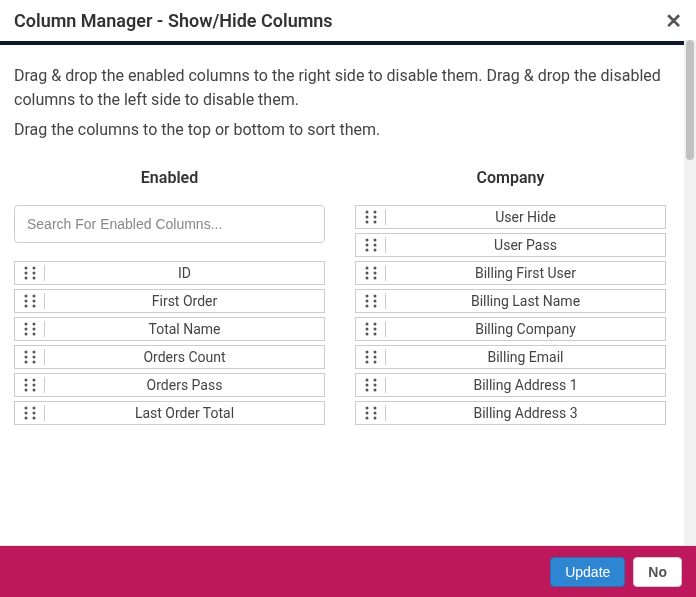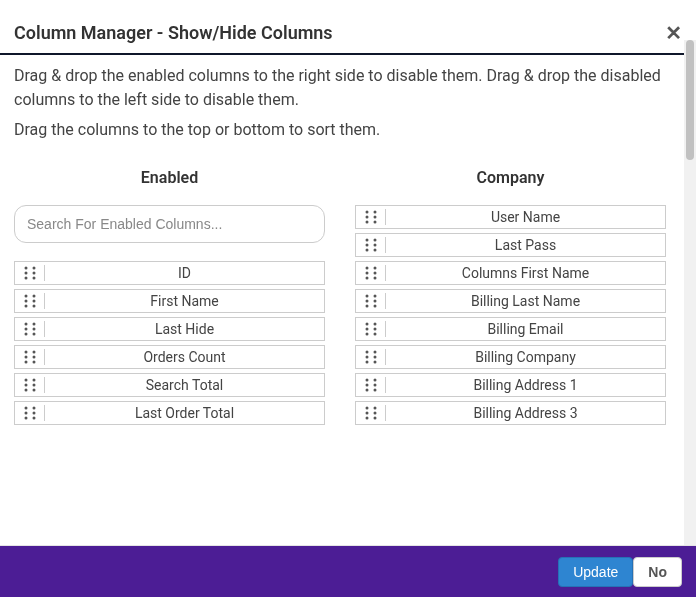--- a/index.html
+++ b/index.html
@@ -8,22 +8,22 @@
     background: #fff;
     width: 696px;
     height: 597px;
     overflow: hidden;
     position: relative;
   }
   .header {
     display: flex;
     justify-content: space-between;
     align-items: center;
-    padding: 22px 8px 10px 14px;
-    border-bottom: 2px solid #0f172a;
+    padding: 10px 8px 10px 14px;
+    border-bottom: 4px solid #0f172a;
     text-align: center;
   }
   .header-title {
     font-size: 18px;
     font-weight: 600;
     color: #333;
   }
   .close-btn {
     font-size: 20px;
     font-weight: bold;
@@ -78,21 +78,21 @@
     text-align: center;
     font-size: 16px;
     font-weight: 600;
     color: #333;
     margin-bottom: 18px;
   }
   .search-input {
     width: 100%;
     padding: 10px 12px;
     border: 1px solid #ccc;
-    border-radius: 12px;
+    border-radius: 4px;
     font-size: 14px;
     color: #555;
     outline: none;
     margin-bottom: 18px;
   }
   .search-input::placeholder { color: #888; }
   .item {
     display: flex;
     align-items: center;
     border: 1px solid #ccc;
@@ -120,21 +120,22 @@
     position: absolute;
     bottom: 0;
     left: 0;
     right: 0;
     height: 52px;
     border-top: 1px solid #e5e5e5;
     display: flex;
     justify-content: flex-end;
     align-items: center;
     padding: 0 14px;
-    background: #4c1d95;
+    gap: 8px;
+    background: #be185d;
   }
   .btn {
     padding: 6px 14px;
     font-size: 14px;
     border-radius: 4px;
     cursor: pointer;
   }
   .btn-primary {
     background: #2e85d1;
     border: 1px solid #2671b5;
@@ -191,34 +192,34 @@
             <div class="handle">
               <svg width="16" height="16" viewBox="0 0 16 16">
                 <circle cx="4" cy="3" r="1.5" fill="#555"></circle>
                 <circle cx="4" cy="8" r="1.5" fill="#555"></circle>
                 <circle cx="4" cy="13" r="1.5" fill="#555"></circle>
                 <circle cx="12" cy="3" r="1.5" fill="#555"></circle>
                 <circle cx="12" cy="8" r="1.5" fill="#555"></circle>
                 <circle cx="12" cy="13" r="1.5" fill="#555"></circle>
               </svg>
             </div>
-            <div class="item-label">First Name</div>
-          </div>
-          <div class="item">
-            <div class="handle">
-              <svg width="16" height="16" viewBox="0 0 16 16">
-                <circle cx="4" cy="3" r="1.5" fill="#555"></circle>
-                <circle cx="4" cy="8" r="1.5" fill="#555"></circle>
-                <circle cx="4" cy="13" r="1.5" fill="#555"></circle>
-                <circle cx="12" cy="3" r="1.5" fill="#555"></circle>
-                <circle cx="12" cy="8" r="1.5" fill="#555"></circle>
-                <circle cx="12" cy="13" r="1.5" fill="#555"></circle>
-              </svg>
-            </div>
-            <div class="item-label">Last Hide</div>
+            <div class="item-label">First Order</div>
+          </div>
+          <div class="item">
+            <div class="handle">
+              <svg width="16" height="16" viewBox="0 0 16 16">
+                <circle cx="4" cy="3" r="1.5" fill="#555"></circle>
+                <circle cx="4" cy="8" r="1.5" fill="#555"></circle>
+                <circle cx="4" cy="13" r="1.5" fill="#555"></circle>
+                <circle cx="12" cy="3" r="1.5" fill="#555"></circle>
+                <circle cx="12" cy="8" r="1.5" fill="#555"></circle>
+                <circle cx="12" cy="13" r="1.5" fill="#555"></circle>
+              </svg>
+            </div>
+            <div class="item-label">Total Name</div>
           </div>
           <div class="item">
             <div class="handle">
               <svg width="16" height="16" viewBox="0 0 16 16">
                 <circle cx="4" cy="3" r="1.5" fill="#555"></circle>
                 <circle cx="4" cy="8" r="1.5" fill="#555"></circle>
                 <circle cx="4" cy="13" r="1.5" fill="#555"></circle>
                 <circle cx="12" cy="3" r="1.5" fill="#555"></circle>
                 <circle cx="12" cy="8" r="1.5" fill="#555"></circle>
                 <circle cx="12" cy="13" r="1.5" fill="#555"></circle>
@@ -230,21 +231,21 @@
             <div class="handle">
               <svg width="16" height="16" viewBox="0 0 16 16">
                 <circle cx="4" cy="3" r="1.5" fill="#555"></circle>
                 <circle cx="4" cy="8" r="1.5" fill="#555"></circle>
                 <circle cx="4" cy="13" r="1.5" fill="#555"></circle>
                 <circle cx="12" cy="3" r="1.5" fill="#555"></circle>
                 <circle cx="12" cy="8" r="1.5" fill="#555"></circle>
                 <circle cx="12" cy="13" r="1.5" fill="#555"></circle>
               </svg>
             </div>
-            <div class="item-label">Search Total</div>
+            <div class="item-label">Orders Pass</div>
           </div>
           <div class="item">
             <div class="handle">
               <svg width="16" height="16" viewBox="0 0 16 16">
                 <circle cx="4" cy="3" r="1.5" fill="#555"></circle>
                 <circle cx="4" cy="8" r="1.5" fill="#555"></circle>
                 <circle cx="4" cy="13" r="1.5" fill="#555"></circle>
                 <circle cx="12" cy="3" r="1.5" fill="#555"></circle>
                 <circle cx="12" cy="8" r="1.5" fill="#555"></circle>
                 <circle cx="12" cy="13" r="1.5" fill="#555"></circle>
@@ -263,47 +264,47 @@
             <div class="handle">
               <svg width="16" height="16" viewBox="0 0 16 16">
                 <circle cx="4" cy="3" r="1.5" fill="#555"></circle>
                 <circle cx="4" cy="8" r="1.5" fill="#555"></circle>
                 <circle cx="4" cy="13" r="1.5" fill="#555"></circle>
                 <circle cx="12" cy="3" r="1.5" fill="#555"></circle>
                 <circle cx="12" cy="8" r="1.5" fill="#555"></circle>
                 <circle cx="12" cy="13" r="1.5" fill="#555"></circle>
               </svg>
             </div>
-            <div class="item-label">User Name</div>
-          </div>
-          <div class="item">
-            <div class="handle">
-              <svg width="16" height="16" viewBox="0 0 16 16">
-                <circle cx="4" cy="3" r="1.5" fill="#555"></circle>
-                <circle cx="4" cy="8" r="1.5" fill="#555"></circle>
-                <circle cx="4" cy="13" r="1.5" fill="#555"></circle>
-                <circle cx="12" cy="3" r="1.5" fill="#555"></circle>
-                <circle cx="12" cy="8" r="1.5" fill="#555"></circle>
-                <circle cx="12" cy="13" r="1.5" fill="#555"></circle>
-              </svg>
-            </div>
-            <div class="item-label">Last Pass</div>
-          </div>
-          <div class="item">
-            <div class="handle">
-              <svg width="16" height="16" viewBox="0 0 16 16">
-                <circle cx="4" cy="3" r="1.5" fill="#555"></circle>
-                <circle cx="4" cy="8" r="1.5" fill="#555"></circle>
-                <circle cx="4" cy="13" r="1.5" fill="#555"></circle>
-                <circle cx="12" cy="3" r="1.5" fill="#555"></circle>
-                <circle cx="12" cy="8" r="1.5" fill="#555"></circle>
-                <circle cx="12" cy="13" r="1.5" fill="#555"></circle>
-              </svg>
-            </div>
-            <div class="item-label">Columns First Name</div>
+            <div class="item-label">User Hide</div>
+          </div>
+          <div class="item">
+            <div class="handle">
+              <svg width="16" height="16" viewBox="0 0 16 16">
+                <circle cx="4" cy="3" r="1.5" fill="#555"></circle>
+                <circle cx="4" cy="8" r="1.5" fill="#555"></circle>
+                <circle cx="4" cy="13" r="1.5" fill="#555"></circle>
+                <circle cx="12" cy="3" r="1.5" fill="#555"></circle>
+                <circle cx="12" cy="8" r="1.5" fill="#555"></circle>
+                <circle cx="12" cy="13" r="1.5" fill="#555"></circle>
+              </svg>
+            </div>
+            <div class="item-label">User Pass</div>
+          </div>
+          <div class="item">
+            <div class="handle">
+              <svg width="16" height="16" viewBox="0 0 16 16">
+                <circle cx="4" cy="3" r="1.5" fill="#555"></circle>
+                <circle cx="4" cy="8" r="1.5" fill="#555"></circle>
+                <circle cx="4" cy="13" r="1.5" fill="#555"></circle>
+                <circle cx="12" cy="3" r="1.5" fill="#555"></circle>
+                <circle cx="12" cy="8" r="1.5" fill="#555"></circle>
+                <circle cx="12" cy="13" r="1.5" fill="#555"></circle>
+              </svg>
+            </div>
+            <div class="item-label">Billing First User</div>
           </div>
           <div class="item">
             <div class="handle">
               <svg width="16" height="16" viewBox="0 0 16 16">
                 <circle cx="4" cy="3" r="1.5" fill="#555"></circle>
                 <circle cx="4" cy="8" r="1.5" fill="#555"></circle>
                 <circle cx="4" cy="13" r="1.5" fill="#555"></circle>
                 <circle cx="12" cy="3" r="1.5" fill="#555"></circle>
                 <circle cx="12" cy="8" r="1.5" fill="#555"></circle>
                 <circle cx="12" cy="13" r="1.5" fill="#555"></circle>
@@ -315,34 +316,34 @@
             <div class="handle">
               <svg width="16" height="16" viewBox="0 0 16 16">
                 <circle cx="4" cy="3" r="1.5" fill="#555"></circle>
                 <circle cx="4" cy="8" r="1.5" fill="#555"></circle>
                 <circle cx="4" cy="13" r="1.5" fill="#555"></circle>
                 <circle cx="12" cy="3" r="1.5" fill="#555"></circle>
                 <circle cx="12" cy="8" r="1.5" fill="#555"></circle>
                 <circle cx="12" cy="13" r="1.5" fill="#555"></circle>
               </svg>
             </div>
+            <div class="item-label">Billing Company</div>
+          </div>
+          <div class="item">
+            <div class="handle">
+              <svg width="16" height="16" viewBox="0 0 16 16">
+                <circle cx="4" cy="3" r="1.5" fill="#555"></circle>
+                <circle cx="4" cy="8" r="1.5" fill="#555"></circle>
+                <circle cx="4" cy="13" r="1.5" fill="#555"></circle>
+                <circle cx="12" cy="3" r="1.5" fill="#555"></circle>
+                <circle cx="12" cy="8" r="1.5" fill="#555"></circle>
+                <circle cx="12" cy="13" r="1.5" fill="#555"></circle>
+              </svg>
+            </div>
             <div class="item-label">Billing Email</div>
-          </div>
-          <div class="item">
-            <div class="handle">
-              <svg width="16" height="16" viewBox="0 0 16 16">
-                <circle cx="4" cy="3" r="1.5" fill="#555"></circle>
-                <circle cx="4" cy="8" r="1.5" fill="#555"></circle>
-                <circle cx="4" cy="13" r="1.5" fill="#555"></circle>
-                <circle cx="12" cy="3" r="1.5" fill="#555"></circle>
-                <circle cx="12" cy="8" r="1.5" fill="#555"></circle>
-                <circle cx="12" cy="13" r="1.5" fill="#555"></circle>
-              </svg>
-            </div>
-            <div class="item-label">Billing Company</div>
           </div>
           <div class="item">
             <div class="handle">
               <svg width="16" height="16" viewBox="0 0 16 16">
                 <circle cx="4" cy="3" r="1.5" fill="#555"></circle>
                 <circle cx="4" cy="8" r="1.5" fill="#555"></circle>
                 <circle cx="4" cy="13" r="1.5" fill="#555"></circle>
                 <circle cx="12" cy="3" r="1.5" fill="#555"></circle>
                 <circle cx="12" cy="8" r="1.5" fill="#555"></circle>
                 <circle cx="12" cy="13" r="1.5" fill="#555"></circle>

